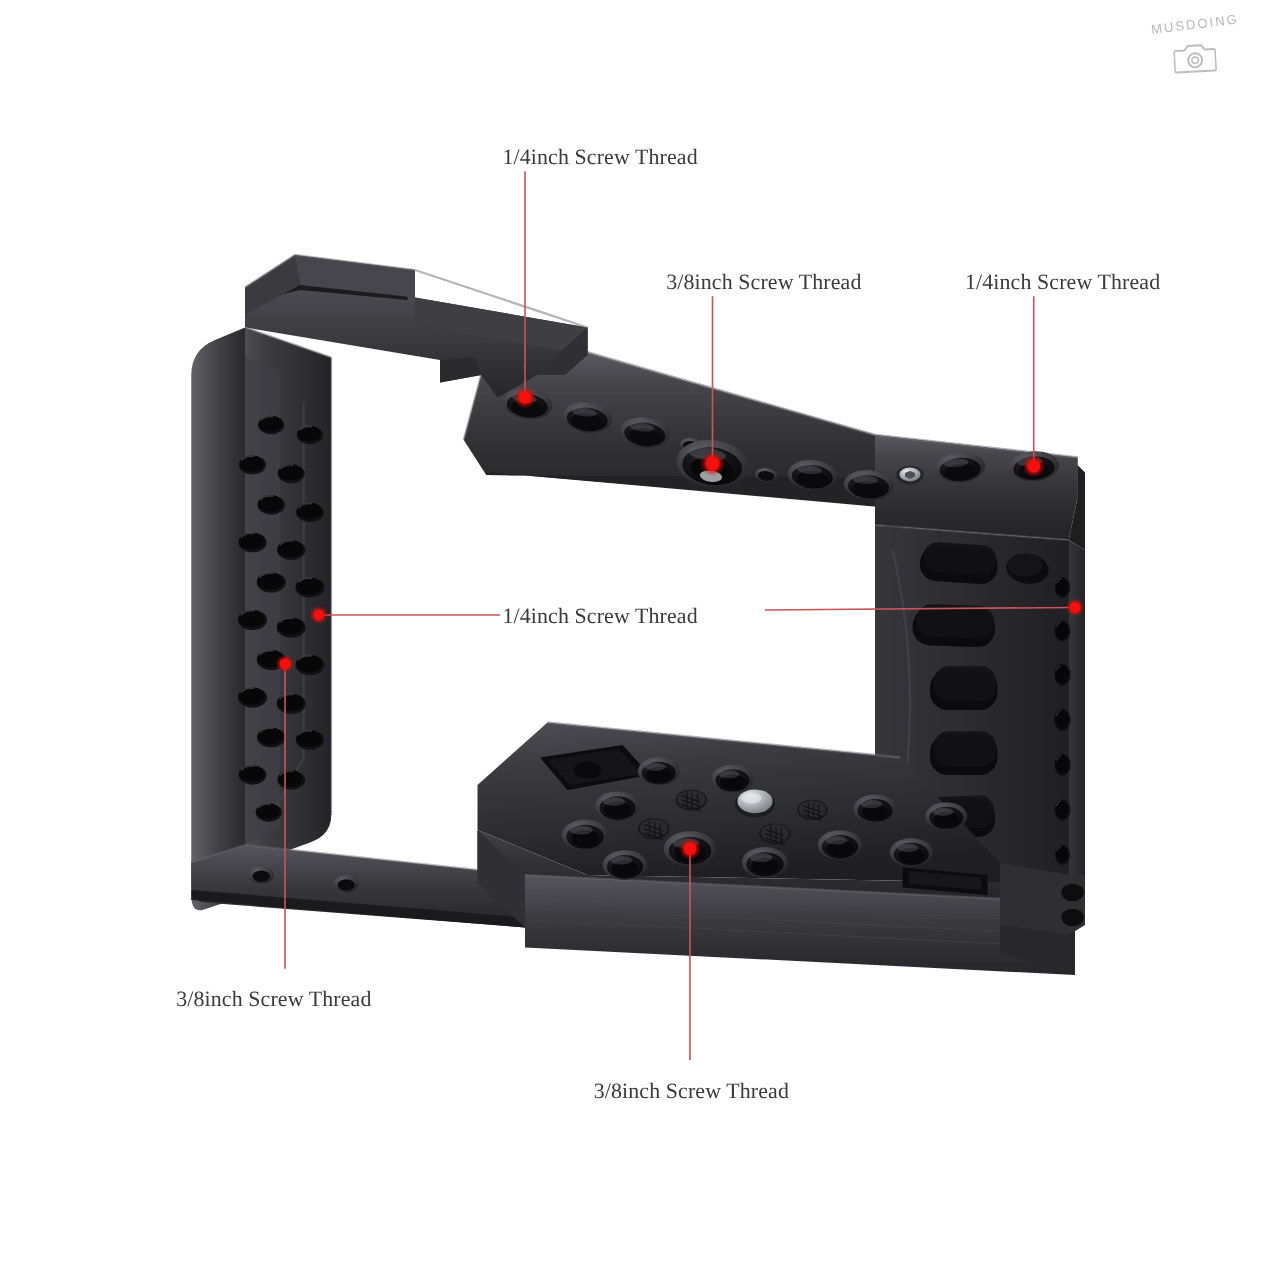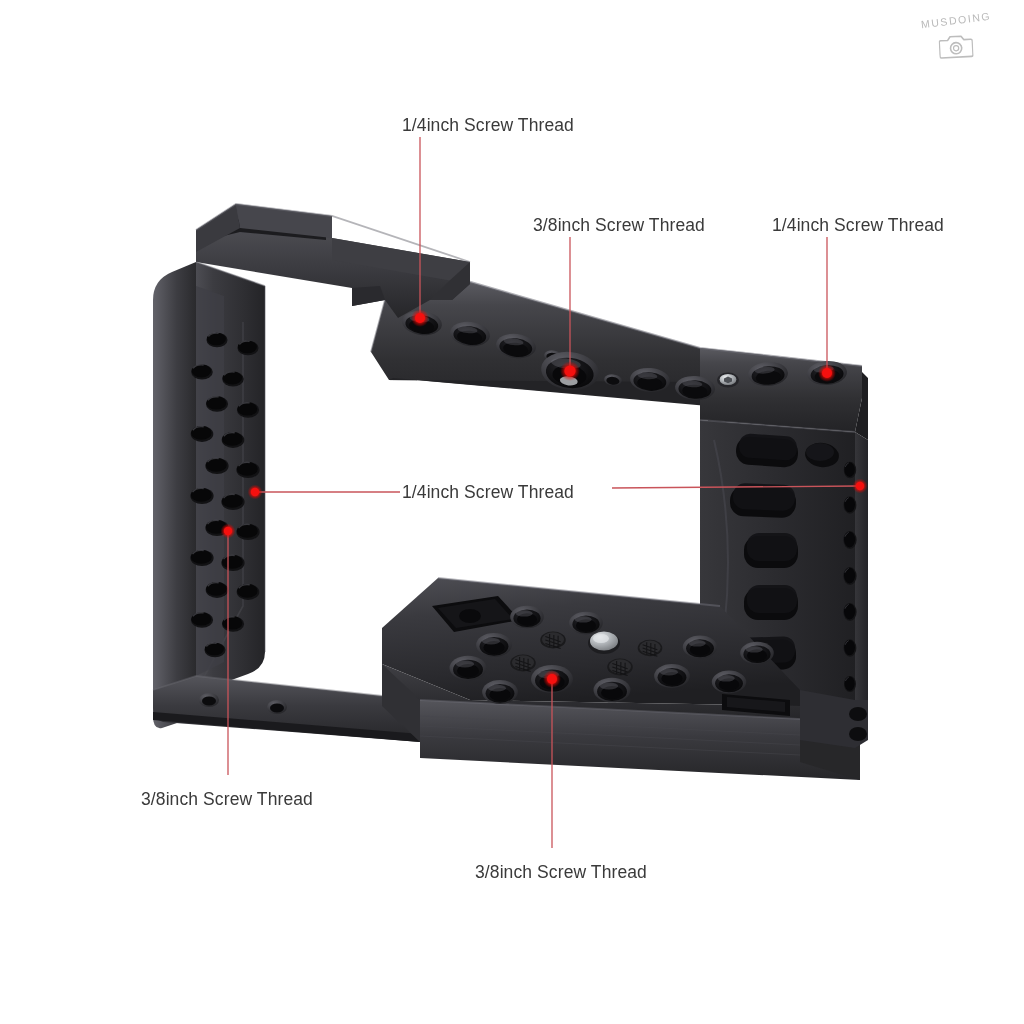--- a/index.html
+++ b/index.html
@@ -8,21 +8,21 @@
     background:#ffffff;
     font-family:"Liberation Sans", sans-serif;
     overflow:hidden;
   }
   #stage { position:relative; width:1024px; height:1024px; background:#fff; }
 
   #diagram { position:absolute; inset:0; width:1024px; height:1024px; }
 
   .callout-label {
     position:absolute;
-    font-family:Liberation Sans, sans-serif;
+    font-family:Liberation Serif, serif;
     font-size:17.5px;
     color:#3a3a3a;
     white-space:nowrap;
     letter-spacing:0.1px;
   }
 
   #watermark {
     position:absolute;
     right:20px; top:8px;
     width:96px; height:58px;

